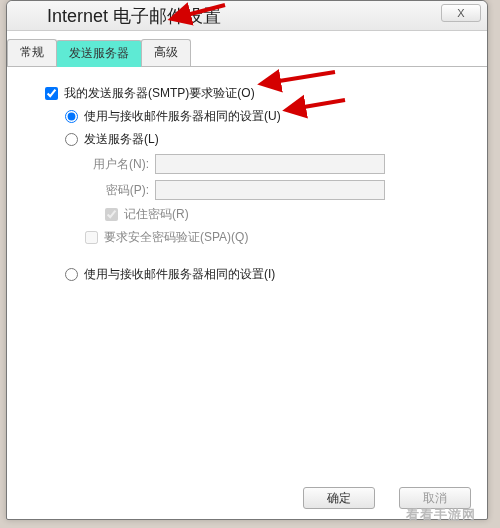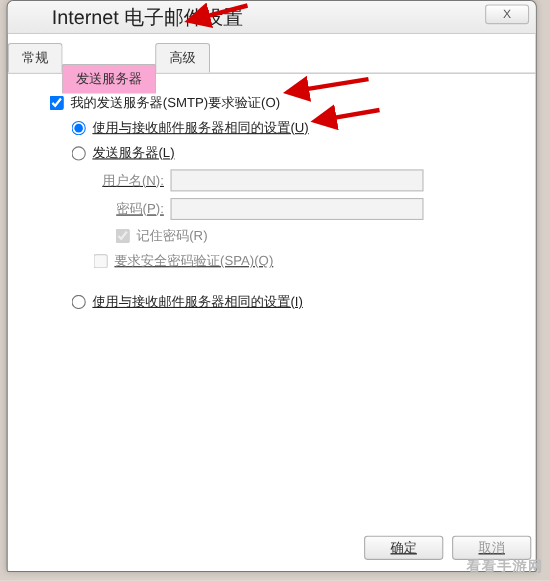--- a/index.html
+++ b/index.html
@@ -57,71 +57,70 @@
     padding: 4px 12px 3px 12px;
     border:1px solid #bbb;
     border-bottom:none;
     background:#f2f2f2;
     margin-right:-1px;
     border-radius:3px 3px 0 0;
     cursor:pointer;
     color:#333;
   }
   .tab.active {
-    background:#f9a8d4;
+    background:#5eead4;
     position:relative;
     z-index:2;
-    top:19px;
+    top:1px;
   }
   .content {
     padding: 18px 22px 10px 22px;
     font-size:12px;
     color:#222;
   }
   .row { display:flex; align-items:center; margin-bottom:6px;padding-left:16px; }
-  .indent1 { margin-left:20px;text-decoration:underline; }
-  .indent2 { margin-left:40px;text-decoration:underline; }
+  .indent1 { margin-left:20px; }
+  .indent2 { margin-left:40px; }
   .indent3 { margin-left:60px; }
   input[type=checkbox], input[type=radio] { margin:0 6px 0 0; vertical-align:middle; }
   .field-label { width:70px; color:#888; text-align:right; padding-right:6px; }
   .text-input {
     width: 230px;
     height:20px;
     border:1px solid #bbb;
     background:#fff;
   }
   .disabled-input { background:#f3f3f3; }
   .disabled-text { color:#888; }
   .buttons {
     position:absolute;
     bottom:10px;
-    right:4px;
+    right:16px;
     display:flex;
-    gap:8px;
-    text-decoration:underline;
+    gap:24px;
   }
   .btn {
     min-width:72px;
     height:22px;
     border:1px solid #aaa;
     border-radius:3px;
     background:linear-gradient(#fcfcfc,#e6e6e6);
     font-size:12px;
     display:flex;align-items:center;justify-content:center;
     cursor:pointer;
     color:#333;
   }
   .btn.faded { color:#999; }
   .arrow {
     position:absolute;
     pointer-events:none;
   }
   .watermark {
     position:absolute;
-    right:6px;
+    right:24px;
     bottom:4px;
     font-size:13px;
     color:#bbb;
     font-weight:bold;
     letter-spacing:1px;
   }
   .sep { height:14px; }
 </style>
 </head>
 <body>

